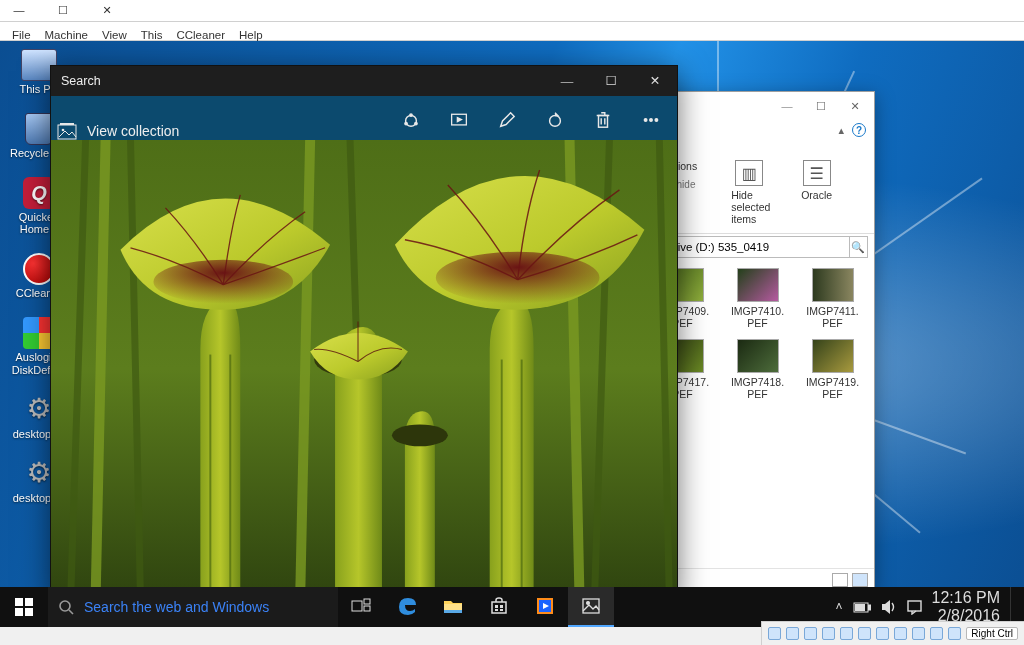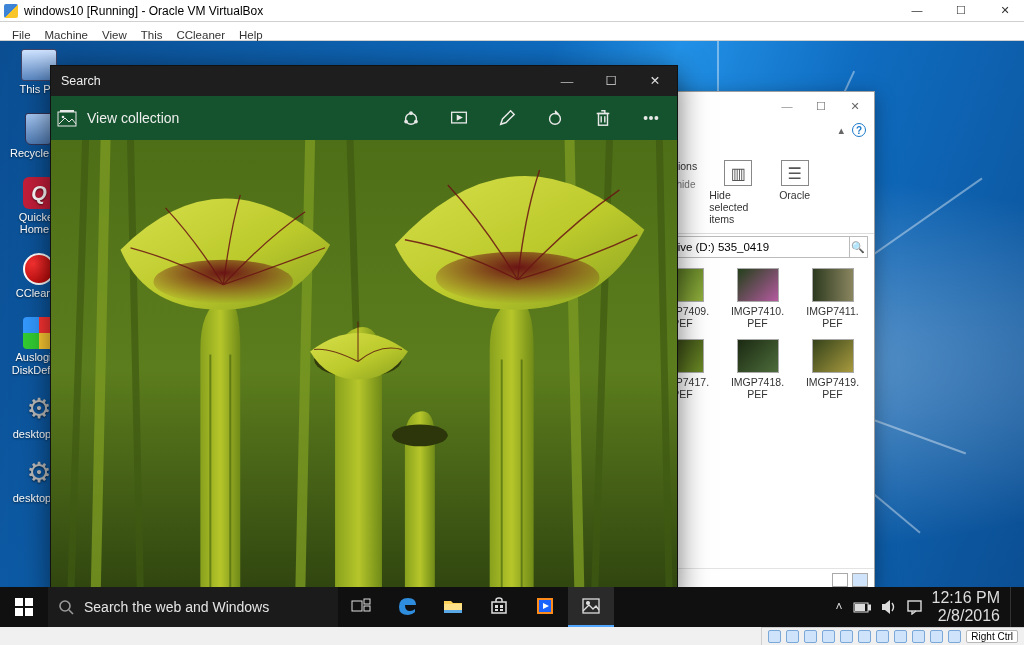--- a/index.html
+++ b/index.html
@@ -6,21 +6,21 @@
 html, body { width: 1024px; height: 645px; background: #f0f0f0; overflow: hidden; position: relative; }
 
 
 .vb-titlebar { height: 22px; background: #fff; display: flex; align-items: center; padding: 0 4px; font-size: 12px; justify-content: space-between; border-bottom: 1px solid #d0d0d0;}
 .vb-titlebar .left { display: flex; align-items: center; gap: 6px; }
 .vb-icon { width: 14px; height: 14px; display: inline-block; background: linear-gradient(135deg, #3d83d6 0 50%, #f8c62a 50% 100%); border-radius: 2px;}
 .vb-titlebar .ctrls { display: flex; gap: 14px; font-family: "Segoe UI Symbol"; font-size: 11px; color:#333;}
 .vb-titlebar .ctrls span { width: 30px; text-align: center; cursor: pointer;}
 .vb-menubar { height: 19px; background: #fff; display: flex; align-items: center; gap: 14px; padding: 0 12px; font-size: 11.5px; color:#333; border-bottom: 1px solid #d0d0d0;}
 .vb-menubar span { cursor: pointer; margin-top: 8px;}
-.vb-statusbar { position: absolute; bottom: 0; right: 0; height: 18px; display: flex; gap: 5px; align-items: center; padding: 1px 6px; font-size: 11px; background: #f0f0f0; border-top:1px solid #d0d0d0; border-left:1px solid #d0d0d0;}
+.vb-statusbar { position: absolute; bottom: 0; right: 0; height: 24px; display: flex; gap: 5px; align-items: center; padding: 1px 6px; font-size: 11px; background: #f0f0f0; border-top:1px solid #d0d0d0; border-left:1px solid #d0d0d0;}
 .vb-statusbar .ico { width: 13px; height: 13px; border:1px solid #7aa8d8; border-radius:2px; background:#cfe4fb; }
 .vb-statusbar .hostkey { background:#fff; border:1px solid #b8b8b8; border-radius:2px; padding:0 4px; font-size:10px;}
 
 
 .guest { position: absolute; left: 0; top: 41px; width: 1024px; height: 586px; background: #0b5aa8; overflow: hidden;}
 .wallpaper { position:absolute; inset:0; background:
   radial-gradient(120% 80% at 75% 55%, rgba(255,255,255,0.35) 0%, rgba(255,255,255,0) 40%),
   linear-gradient(110deg,#0b4e92 0%, #0f6cc0 45%, #2292e8 55%, #0f6cc0 70%, #0b4e92 100%);
 }
 .rays { position:absolute; inset:0; overflow:hidden; pointer-events:none;}
@@ -41,21 +41,21 @@
 .q-glyph { width:32px;height:32px;background:#c41e3a;border-radius:6px;color:#fff;font-style:italic;font-weight:700;font-size:20px;line-height:32px;text-align:center;}
 .cc-glyph { width:32px;height:32px;background:radial-gradient(circle at 30% 30%,#f33,#a00);border-radius:50%;border:2px solid #fff;}
 .ad-glyph { width:32px;height:32px;background:conic-gradient(#f33 0 25%,#fc3 0 50%,#3c3 0 75%,#39f 0);border-radius:4px;}
 .gear-glyph { color:#bbb; font-size:28px;}
 
 
 .taskbar { position:absolute; left:0; bottom:0; height:40px; width:100%; background:#101010; display:flex; align-items:center; color:#ccc;}
 .start-btn { width:48px; height:40px; display:flex; align-items:center; justify-content:center; cursor:pointer;}
 .win-logo { width:18px; height:18px; display:grid; grid-template:1fr 1fr/1fr 1fr; gap:2px;}
 .win-logo span{background:#fff;}
-.searchbox { flex:0 0 290px; height:40px; display:flex; align-items:center; background:#1b1b1b; color:#e5e5e5; padding:0 10px; font-size:14px;}
+.searchbox { flex:0 0 290px; height:40px; display:flex; align-items:center; background:#1b1b1b; color:#3b82f6; padding:0 10px; font-size:14px;}
 .searchbox svg{margin-right:10px;}
 .task-icons { display:flex; height:40px;}
 .tbtn { width:46px; height:40px; display:flex; align-items:center; justify-content:center; cursor:pointer; border-bottom:2px solid transparent;}
 .tbtn.active { background:#2a2a2a; border-bottom-color:#51a7ff;}
 .tray { margin-left:auto; display:flex; align-items:center; gap:10px; padding:0 8px; font-size:12px; color:#ddd;}
 .clock { text-align:right; line-height:1.1; font-size:16px;}
 .clock span{display:block;}
 .peek{width:6px;height:40px;border-left:1px solid #333;}
 
 
@@ -75,39 +75,35 @@
 .file-item { display:flex; flex-direction:column; align-items:center; gap:3px; font-size:10.5px; text-align:center; cursor:pointer; line-height:1.15;}
 .file-thumb { width:42px; height:34px; border:1px solid #aaa;}
 .explorer .status { height:22px; border-top:1px solid #e3e3e3; display:flex; justify-content:flex-end; align-items:center; gap:4px; padding:0 6px;}
 .view-sw{width:16px;height:14px;border:1px solid #aaa;}
 
 
 .photos { position:absolute; left:50px; top:24px; width:628px; height:535px; background:#000; border:1px solid #111; box-shadow:0 6px 28px rgba(0,0,0,.55); display:flex; flex-direction:column;}
 .photos .titlebar { height:30px; background:#1e1e1e; color:#eee; display:flex; align-items:center; font-size:12.5px; padding-left:10px;}
 .photos .titlebar .ctrls{margin-left:auto;display:flex;}
 .photos .winctl { width:44px;height:30px;display:flex;align-items:center;justify-content:center;font-family:"Segoe UI Symbol";cursor:pointer;color:#ddd;}
-.photos .toolbar { height:44px; background:#14532d; display:flex; align-items:center; color:#eee; padding:0 6px;}
+.photos .toolbar { height:44px; background:#0c4a6e; display:flex; align-items:flex-end; color:#eee; padding:0 6px;}
 .photos .toolbar .left{display:flex;align-items:center;gap:10px;font-size:14px;cursor:pointer;}
 .photos .toolbar .right{margin-left:auto;display:flex;gap:8px;}
 .tool-ico{width:40px;height:40px;display:flex;align-items:center;justify-content:center;cursor:pointer;}
 .tool-ico svg{width:18px;height:18px;stroke:#e8e8e8;fill:none;stroke-width:1.6;}
 .photos .viewport{flex:1;background:#000;display:flex;align-items:center;justify-content:center;overflow:hidden;}
 .photo-svg{width:100%;height:100%;}
 
 
 svg { display:block; }
 </style>
 </head>
 <body>
 
 <div class="vb-titlebar">
-  <div class="left">
-    <span class="vb-icon"></span>
-    <span>windows10 [Running] - Oracle VM VirtualBox</span>
-  </div>
   <div class="ctrls">
     <span>—</span>
     <span>☐</span>
     <span>✕</span>
   </div>
 </div>
 <div class="vb-menubar">
   <span>File</span>
   <span>Machine</span>
   <span>View</span>
@@ -178,21 +174,21 @@
       <span style="color:#1979ca;font-weight:700;border:1.5px solid #1979ca;border-radius:50%;width:14px;height:14px;display:inline-flex;align-items:center;justify-content:center;font-size:10px;">?</span>
     </div>
     <div class="panes-label">panes</div>
     <div class="ribbon">
       <div class="ribbon-group">
         <span>extensions</span>
         <span class="ribbon-sub">Show/hide</span>
       </div>
       <div class="ribbon-group">
         <div class="big-ico">▥</div>
-        <span style="max-width:58px;">Hide selected items</span>
+        <span style="max-width:58px;margin-left:22px;">Hide selected items</span>
       </div>
       <div class="ribbon-group">
         <div class="big-ico">☰</div>
         <span>Oracle</span>
       </div>
     </div>
     <div class="addr">
       <input type="text" value="D Drive (D:) 535_0419" style="">
       <div class="srch">🔍</div>
     </div>

